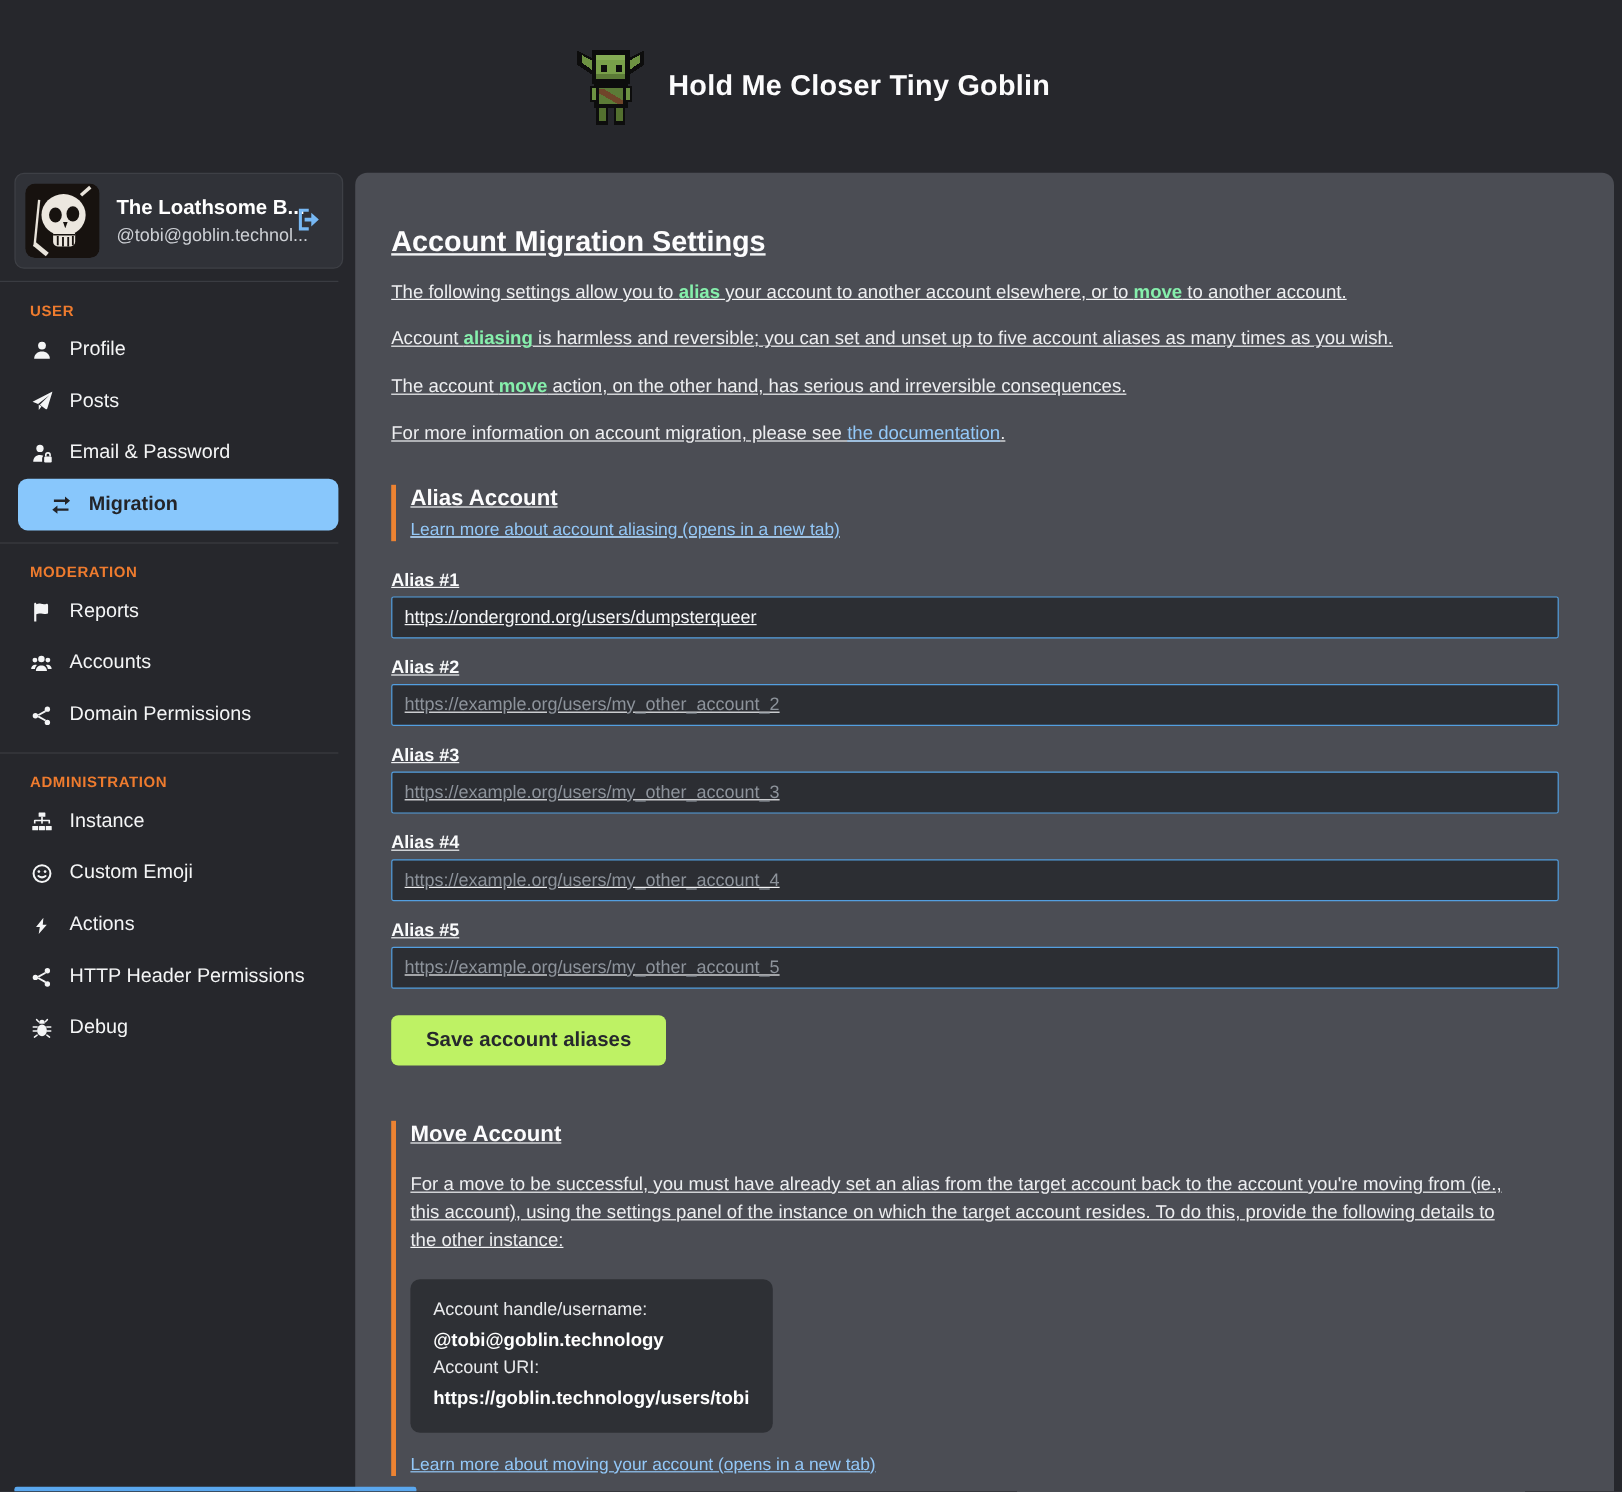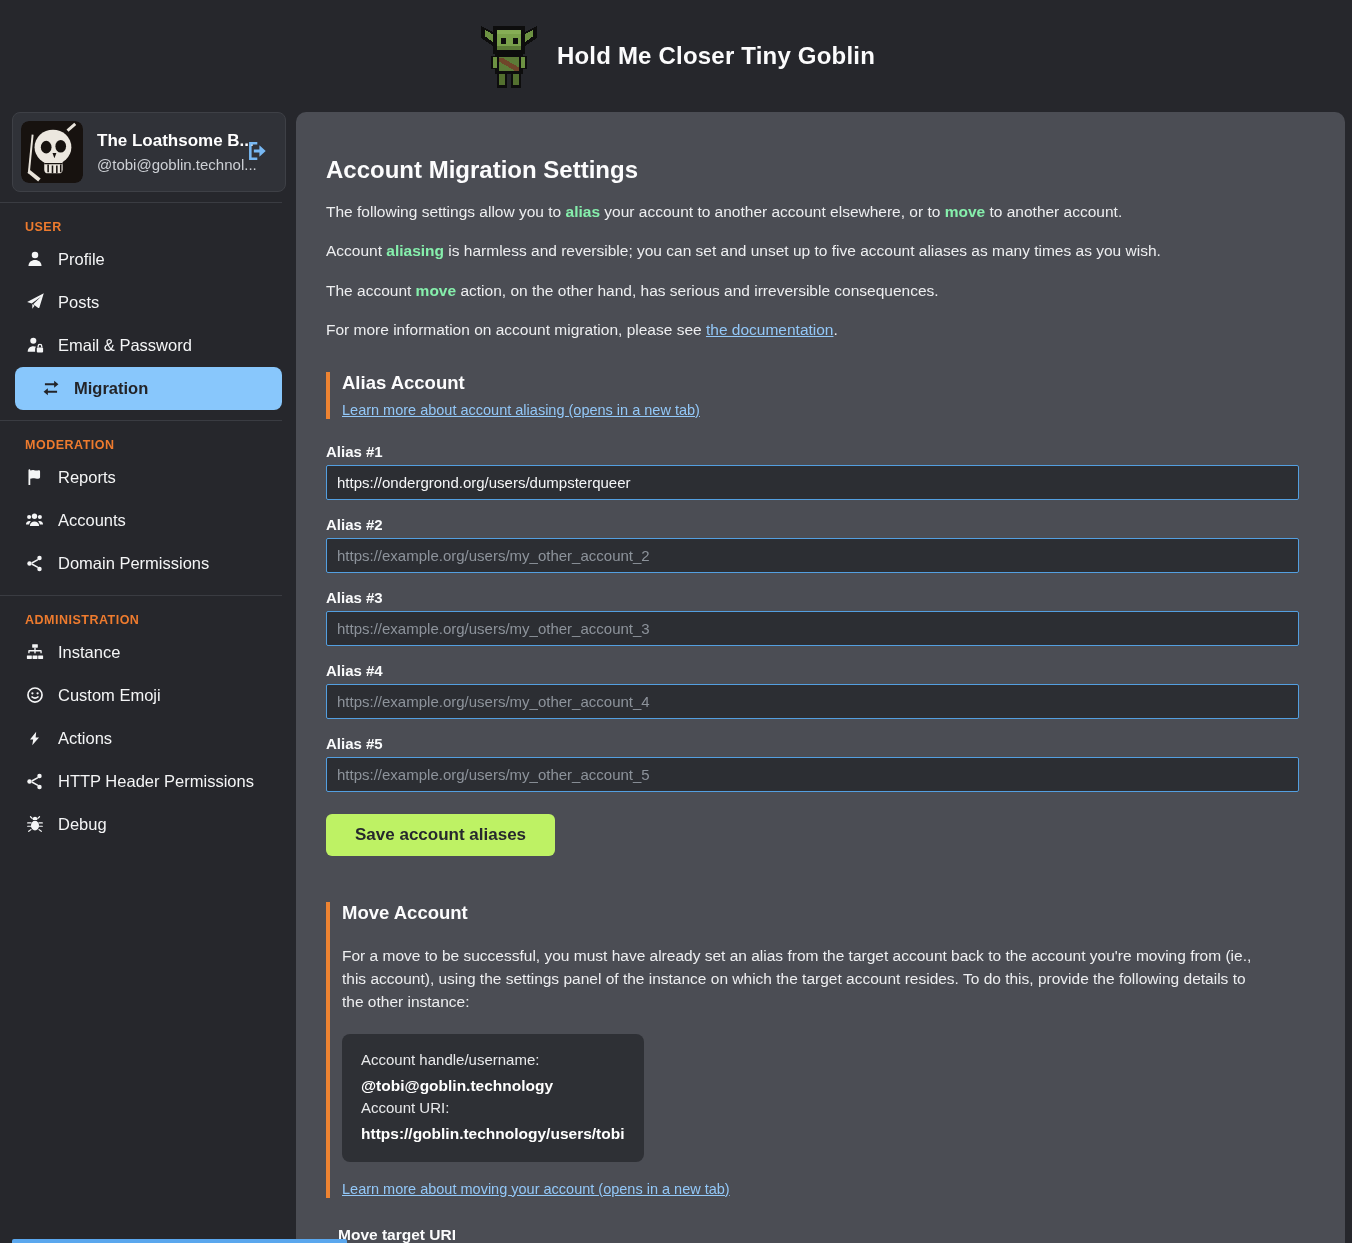--- a/index.html
+++ b/index.html
@@ -5,48 +5,48 @@
   * { margin:0; padding:0; box-sizing:border-box; }
   html,body { width:1352px; height:1243px; overflow:hidden; }
   body {
     font-family:"Liberation Sans", sans-serif;
     background:#26272c;
     color:#f2f3f5;
   }
   .page { width:1352px; height:1243px; display:flex; flex-direction:column; background:#26272c; }
 
   
-  header { height:112px; flex:none; display:flex; align-items:center; justify-content:center; gap:16px; }
+  header { height:144px; flex:none; display:flex; align-items:center; justify-content:center; gap:16px; }
   .app-title { font-size:24px; font-weight:700; color:#fbfbfc; letter-spacing:.2px; }
 
   
   .content { flex:1; display:flex; min-height:0; }
   aside { width:296px; flex:none; position:relative; }
   main {
     flex:1; margin-right:7px; background:#4b4d54;
-    border-radius:10px 10px 0 0; padding:30px 46px 0 30px; overflow:hidden;
+    border-radius:10px 10px 0 0; padding:30px 46px 0 30px; overflow:hidden;text-decoration:underline;
   }
 
   
   .user-card {
     margin:0 10px 10px 12px; background:#303238; border:1px solid #3e4046;
     border-radius:8px; padding:8px; display:flex; align-items:center; gap:14px; height:80px;
   }
   .avatar { width:62px; height:62px; border-radius:8px; flex:none; display:block; }
   .user-meta { flex:1; min-width:0; }
   .user-name { font-size:17px; font-weight:700; color:#ffffff; white-space:nowrap; }
   .user-handle { font-size:15px; color:#cdd0d5; margin-top:5px; white-space:nowrap; }
   .logout-btn { flex:none; margin-right:8px; cursor:pointer; background:none; border:none; color:#77b8f3; }
   hr.side-divider { border:none; border-top:1px solid #3a3c42; margin:10px 14px 0 0; }
   .section-label {
     color:#ee7b2e; font-size:12.5px; font-weight:700; letter-spacing:.04em;
     margin:17px 0 4px 25px;
   }
   .nav-item {
-    display:flex; align-items:flex-start; gap:14px; padding:12px 10px 12px 25px;
+    display:flex; align-items:flex-end; gap:14px; padding:12px 10px 12px 25px;
     font-size:16.5px; color:#f4f5f6; cursor:pointer;
   }
   .nav-item .ico { width:19px; height:18px; flex:none; display:flex; align-items:center; justify-content:center; }
   .nav-item.active {
     background:#88c7fc; color:#232428; font-weight:700;
     border-radius:8px; margin:0 14px 0 15px; padding-left:26px;
   }
   .footer-strip { position:absolute; left:12px; bottom:0; width:335px; height:4px; background:#5aa7ee; border-radius:2px 2px 0 0; }
 
   

